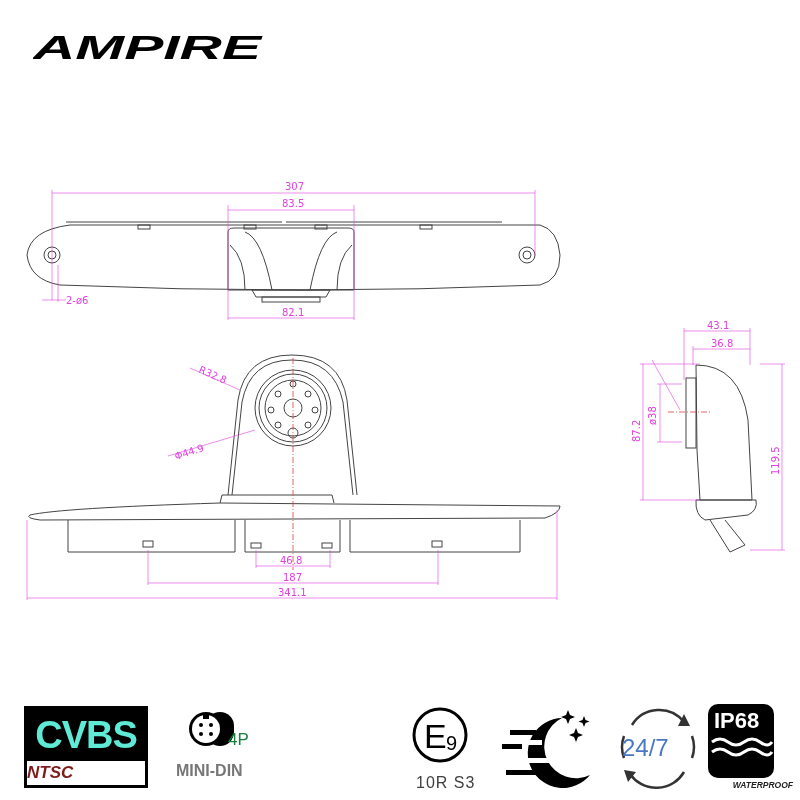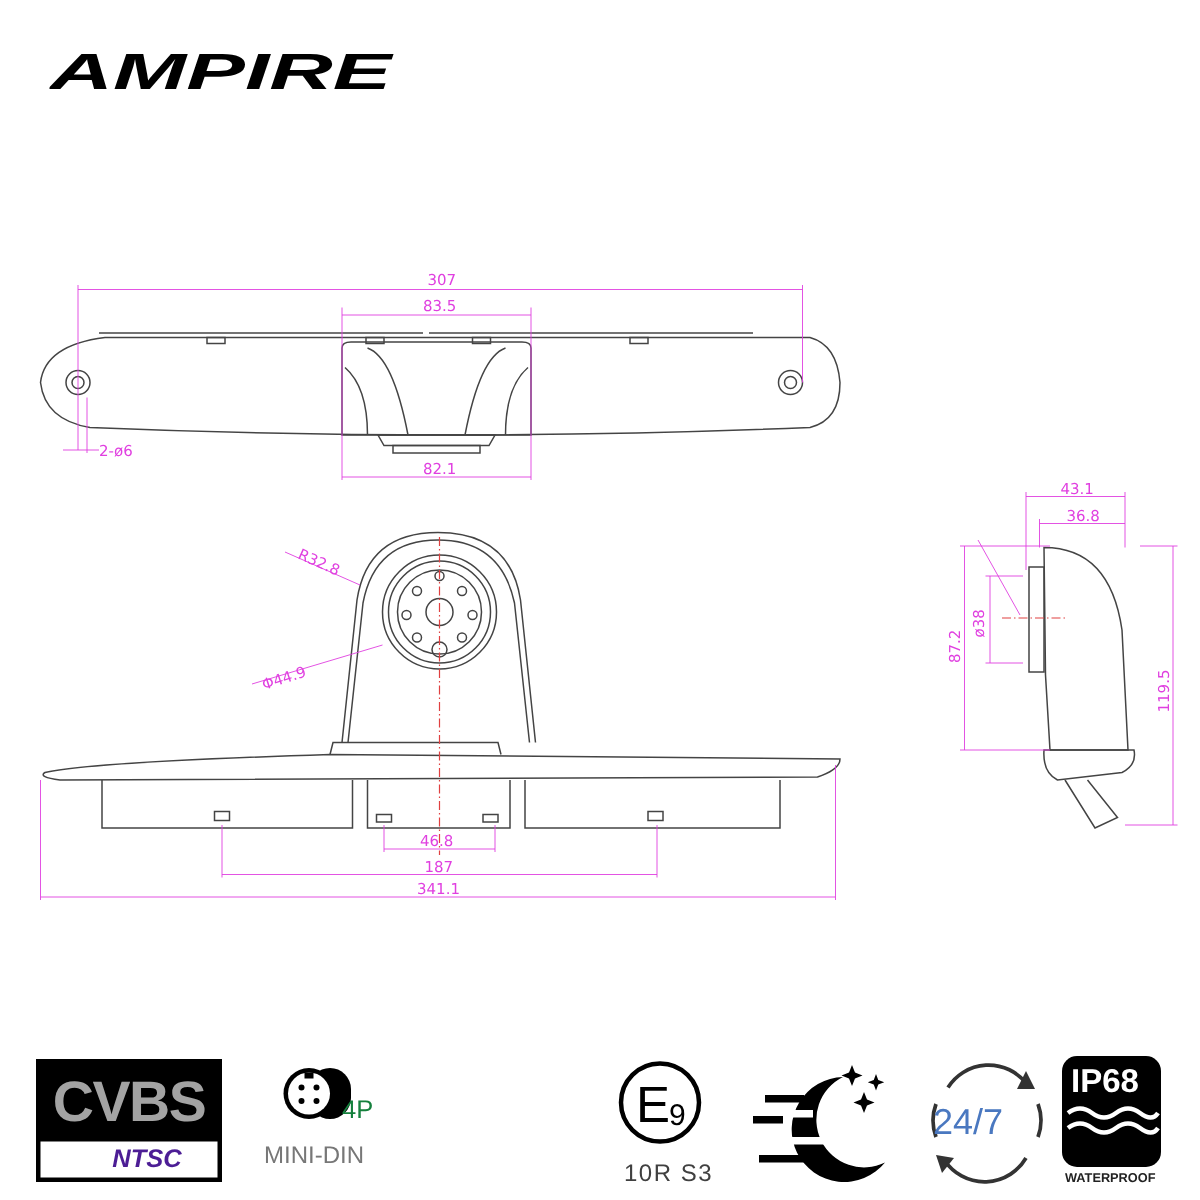--- a/index.html
+++ b/index.html
@@ -4,32 +4,32 @@
 <style>
   html, body { margin:0; padding:0; background:#ffffff; }
   body { width:800px; height:800px; position:relative; overflow:hidden; font-family:"Liberation Sans", sans-serif; }
   .logo { position:absolute; left:33px; top:30px; width:230px; height:34px; }
   .drawing { position:absolute; left:0; top:0; width:800px; height:690px; }
   .dim-text { font-family:"DejaVu Sans", sans-serif; font-size:10px; fill:#e040e0; }
   .badges { position:absolute; left:0; top:700px; width:800px; height:95px; }
   .badge { position:absolute; top:0; height:95px; }
   
   .cvbs { left:24px; top:6px; width:124px; height:82px; border:3px solid #000; box-sizing:border-box; background:#000; }
-  .cvbs .top { height:52px; color:#a3a3a3; font-weight:bold; font-size:38px; text-align:center; line-height:52px; letter-spacing:-1px; font-family:"Liberation Sans", sans-serif; }
-  .cvbs .bot { background:#fff; height:24px; color:#4c1d95; font-weight:bold; font-style:italic; font-size:17px; text-align:center; line-height:24px;padding-left:24px; }
+  .cvbs .top { height:52px; color:#5eead4; font-weight:bold; font-size:38px; text-align:center; line-height:52px; letter-spacing:-1px; font-family:"Liberation Sans", sans-serif; }
+  .cvbs .bot { background:#fff; height:24px; color:#7f1d1d; font-weight:bold; font-style:italic; font-size:17px; line-height:24px; }
   .mini-din { left:170px; width:90px; }
-  .mini-din .label { position:absolute; left:6px; top:62px; font-weight:normal; color:#777; font-size:16px; }
+  .mini-din .label { position:absolute; left:6px; top:62px; font-weight:bold; color:#777; font-size:16px; }
   .mini-din .pins { position:absolute; left:58px; top:30px; color:#15803d; font-size:17px; }
   .xline { left:278px; width:115px; }
   .e9 { left:410px; width:80px; }
   .e9 .sub { position:absolute; left:6px; top:74px; color:#404040; font-size:16px; letter-spacing:1px; }
   .night { left:500px; width:110px; }
   .allday { left:612px; width:90px;text-align:right; }
   .ip68 { left:704px; width:76px; }
-  .ip68 .wp { position:absolute; left:6px; top:80px; width:72px; text-align:left; font-size:8.5px; font-weight:bold; color:#222; }
+  .ip68 .wp { position:absolute; left:17px; top:80px; width:72px; text-align:right; font-size:8.5px; font-weight:bold; color:#222;font-style:italic; }
 </style>
 </head>
 <body>
 
 <svg class="logo" viewBox="0 0 230 34">
   <text x="0" y="29" font-family="Liberation Sans, sans-serif" font-weight="bold" font-style="italic" font-size="34" textLength="228" lengthAdjust="spacingAndGlyphs" fill="#000">AMPIRE</text>
 </svg>
 
 <svg class="drawing" viewBox="0 0 800 690">
   <g fill="none" stroke="#444" stroke-width="1">

